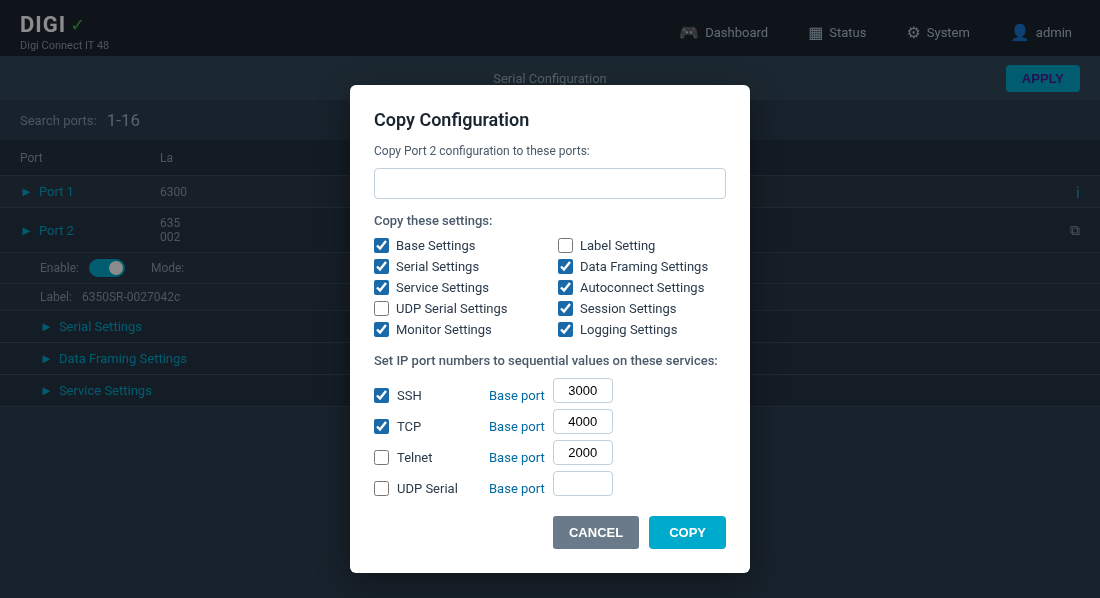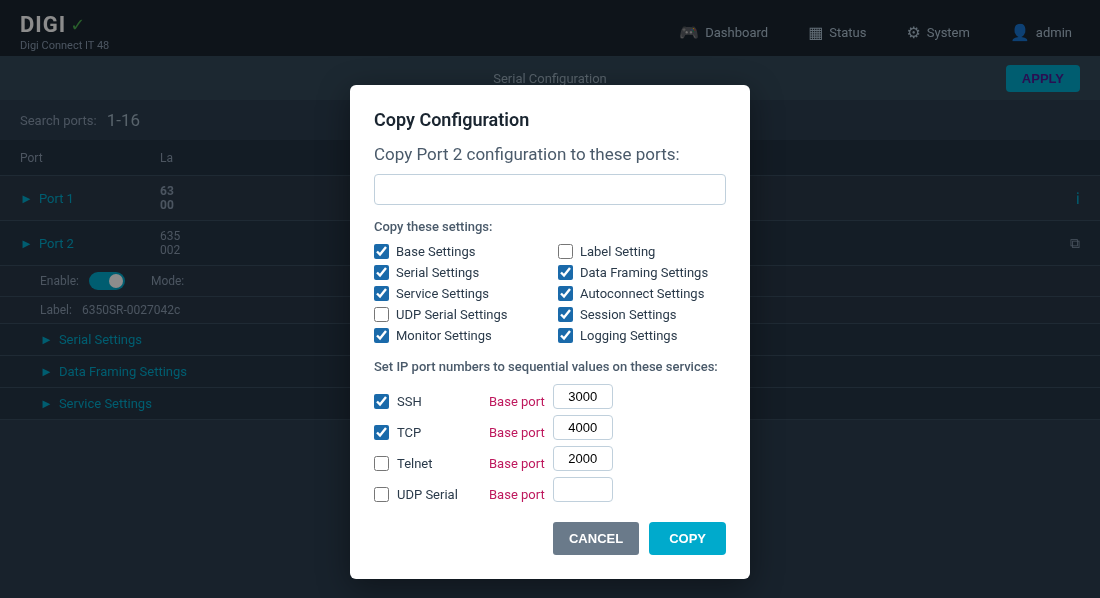--- a/index.html
+++ b/index.html
@@ -190,21 +190,21 @@
       box-shadow: 0 8px 32px rgba(0,0,0,0.4);
       position: relative;
     }
     .modal-title {
       font-size: 18px;
       font-weight: 600;
       color: #1a2530;
       margin-bottom: 14px;
     }
     .modal-subtitle {
-      font-size: 17px;
+      font-size: 12px;
       color: #4a5a6a;
       margin-bottom: 10px;
     }
     .modal-input {
       width: 100%;
       border: 1px solid #c0d0dc;
       border-radius: 4px;
       padding: 7px 10px;
       font-size: 13px;
       color: #2a3a4a;
@@ -262,21 +262,21 @@
     .ip-row input[type="checkbox"] {
       width: 15px;
       height: 15px;
       accent-color: #1a6aaa;
       cursor: pointer;
     }
     .ip-service-name {
       width: 80px;
     }
     .ip-port-label {
-      color: #be185d;
+      color: #0369a1;
       margin-left: 4px;
     }
     .ip-port-input {
       width: 60px;
       border: 1px solid #c0d0dc;
       border-radius: 4px;
       padding: 4px 6px;
       font-size: 13px;
       text-align: center;
       outline: none;
@@ -405,21 +405,21 @@
     <span class="th-port">Port</span>
     <span class="th-label">La</span>
   </div>
 
   <div class="table-content">
     <div class="port-row" style="position:relative;">
       <div class="port-name">
         <span style="color:#00aacc;">►</span>
         <span>Port 1</span>
       </div>
-      <div style="display:flex;flex-direction:column;font-weight:bold;">
+      <div style="display:flex;flex-direction:row;">
         <span class="port-val">63</span>
         <span class="port-val">00</span>
       </div>
       <span class="info-icon">ℹ</span>
     </div>
 
     <div class="port-row port-row-2" style="position:relative;">
       <div class="port-name">
         <span style="color:#00aacc;">►</span>
         <span>Port 2</span>

